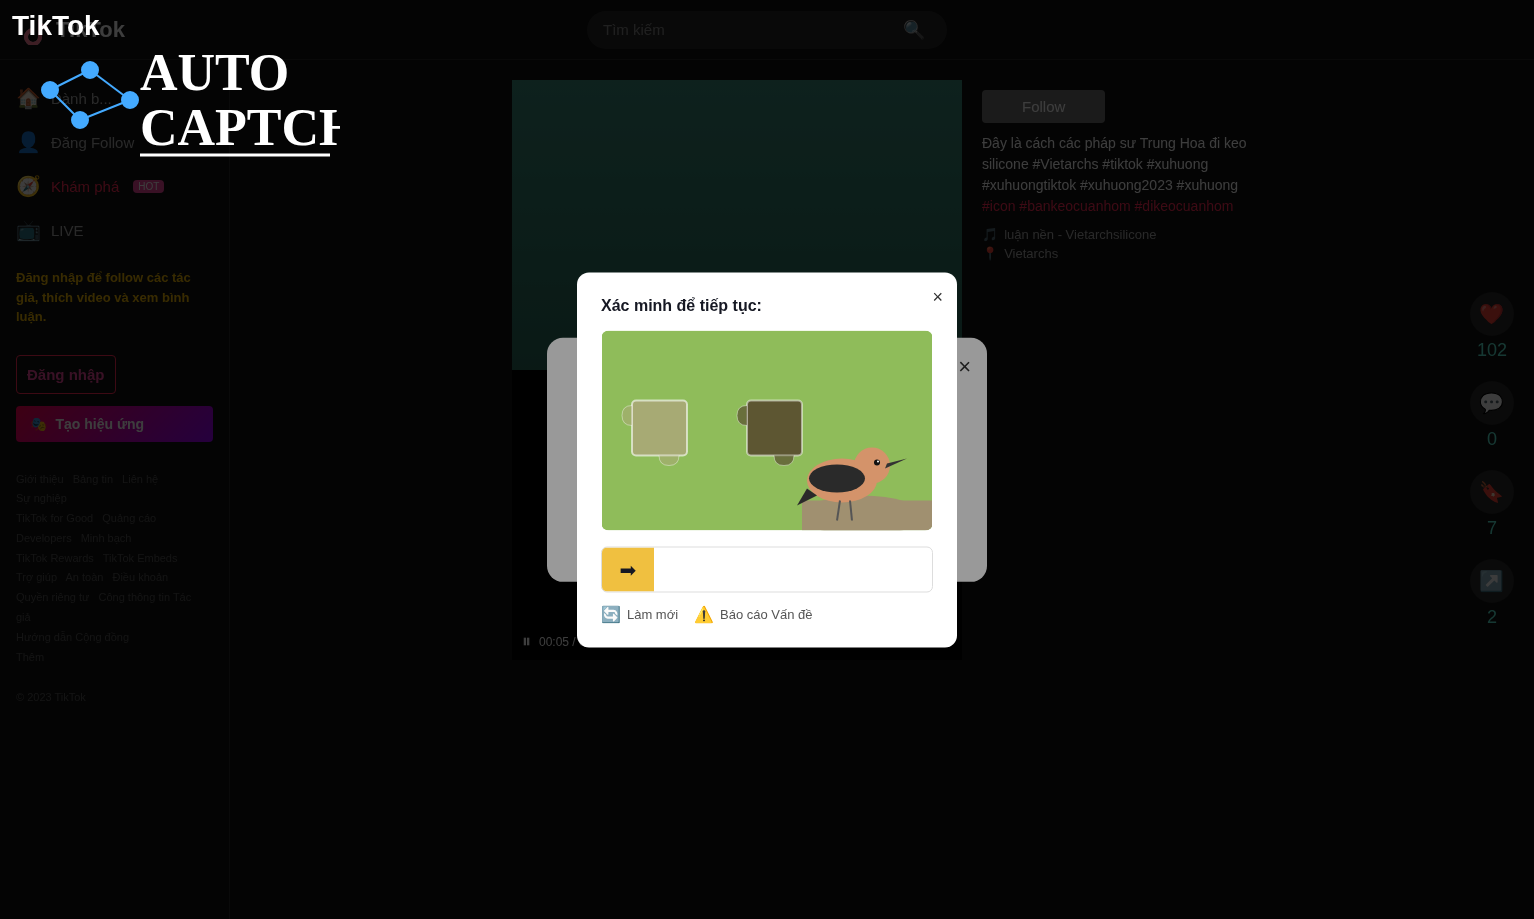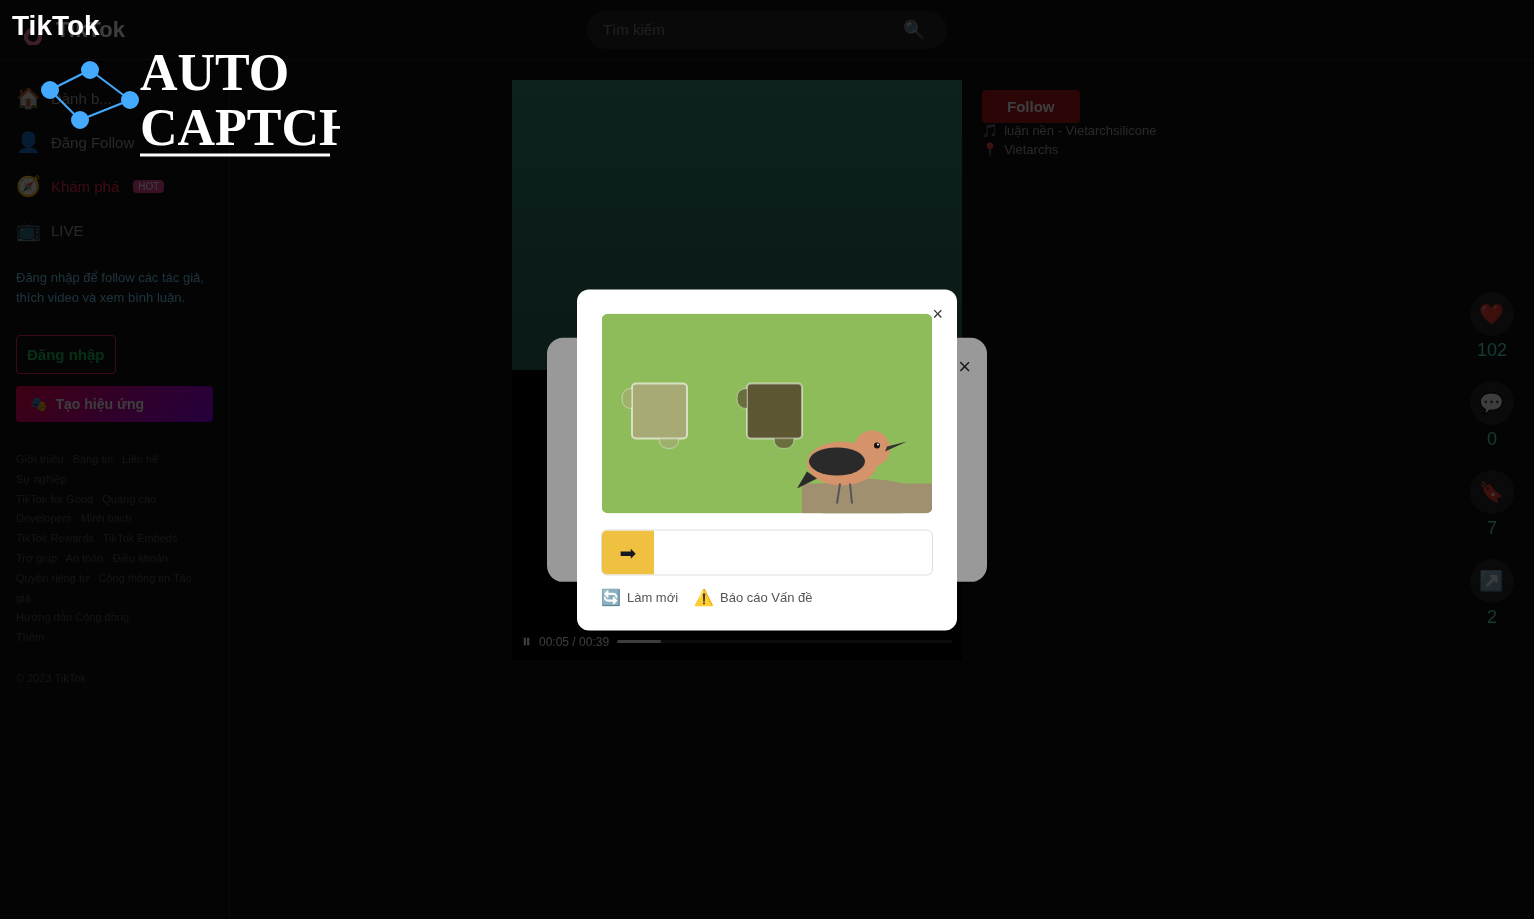--- a/index.html
+++ b/index.html
@@ -37,25 +37,25 @@
     .sidebar-item {
       display: flex; align-items: center; gap: 10px;
       padding: 10px 16px; color: #aaa; font-size: 15px; cursor: pointer;
     }
     .sidebar-item .icon { font-size: 20px; }
     .sidebar-item.active { color: #fe2c55; }
     .sidebar-item .badge {
       background: #ec4899; color: #fff; font-size: 10px; border-radius: 4px;
       padding: 1px 5px; margin-left: 4px;
     }
-    .login-prompt { padding: 16px; color: #7dd3fc; font-size: 13px; line-height: 1.5; }
+    .login-prompt { padding: 16px; color: #eab308; font-size: 13px; line-height: 1.5; font-weight: bold; }
     .login-btn {
       display: block; margin: 12px 16px; padding: 10px;
       border: 1px solid #fe2c55; border-radius: 4px;
-      color: #22c55e; text-align: center; font-weight: 600; font-size: 15px;
+      color: #ec4899; text-align: center; font-weight: 600; font-size: 15px;
       cursor: pointer; background: transparent;
     }
     .create-btn {
       display: flex; align-items: center; gap: 8px;
       margin: 12px 16px; padding: 10px 14px;
       background: linear-gradient(135deg, #ff0050, #9b00ff);
       border-radius: 4px; color: #fff; font-weight: 600; cursor: pointer;
       font-size: 14px;
     }
     .footer-links { padding: 16px; color: #555; font-size: 11px; line-height: 1.8; }
@@ -73,22 +73,22 @@
       position: relative; flex-shrink: 0;
     }
     .video-controls {
       position: absolute; bottom: 8px; left: 10px; right: 10px;
       display: flex; align-items: center; gap: 8px;
     }
     .play-btn { color: #fff; font-size: 18px; cursor: pointer; }
     .time-display { color: #fff; font-size: 12px; }
     .video-info { flex: 1; padding-top: 10px; }
     .follow-btn {
-      background: #b91c1c; color: #fff; border: none; border-radius: 4px;
-      padding: 8px 25px; font-size: 15px; font-weight: 700; cursor: pointer;
+      background: #737373; color: #fff; border: none; border-radius: 4px;
+      padding: 8px 40px; font-size: 15px; font-weight: 400; cursor: pointer;
     }
     .video-desc { color: #fff; font-size: 14px; margin: 10px 0; line-height: 1.5; }
     .video-desc a { color: #fe2c55; text-decoration: none; }
     .video-meta { color: #aaa; font-size: 13px; display: flex; align-items: center; gap: 6px; }
     .video-location { color: #aaa; font-size: 13px; display: flex; align-items: center; gap: 6px; margin-top: 4px; }
     .location-icon { color: #20d5ec; }
 
     
     .action-buttons {
       position: fixed; right: 20px; top: 50%;
@@ -267,20 +267,24 @@
               <span>00:05</span> / <span>00:39</span>
             </span>
             <div class="progress-bar">
               <div class="progress-fill"></div>
             </div>
           </div>
         </div>
 
         <div class="video-info">
           <button class="follow-btn">Follow</button>
+          <p class="video-desc">
+            <span>Đây là cách các pháp sư Trung Hoa đi keo silicone #Vietarchs #tiktok #xuhuong #xuhuongtiktok #xuhuong2023 #xuhuong</span>
+            <a href="#">#icon #bankeocuanhom #dikeocuanhom</a>
+          </p>
           <div class="video-meta">
             <span>🎵</span>
             <span>luận nền - Vietarchsilicone</span>
           </div>
           <div class="video-location">
             <span class="location-icon">📍</span>
             <span>Vietarchs</span>
           </div>
         </div>
       </div>
@@ -325,20 +329,21 @@
   </div>
   <div class="modal-signup">
     <span>Bạn không có tài khoản?</span>
     <a href="#">Đăng ký</a>
   </div>
 </div>
 
 <div class="captcha-overlay"></div>
 
 <div class="captcha-modal">
+  <h3 class="captcha-title">Xác minh để tiếp tục:</h3>
   <button class="captcha-close">×</button>
 
   <div class="captcha-image">
     
     <svg width="100%" height="200" viewBox="0 0 330 200">
 
       <rect x="0" y="0" width="330" height="200" fill="#8fbc5a"></rect>
 
       <ellipse cx="260" cy="185" rx="60" ry="20" fill="#a09070"></ellipse>
       <rect x="200" y="170" width="130" height="30" fill="#a09070"></rect>

